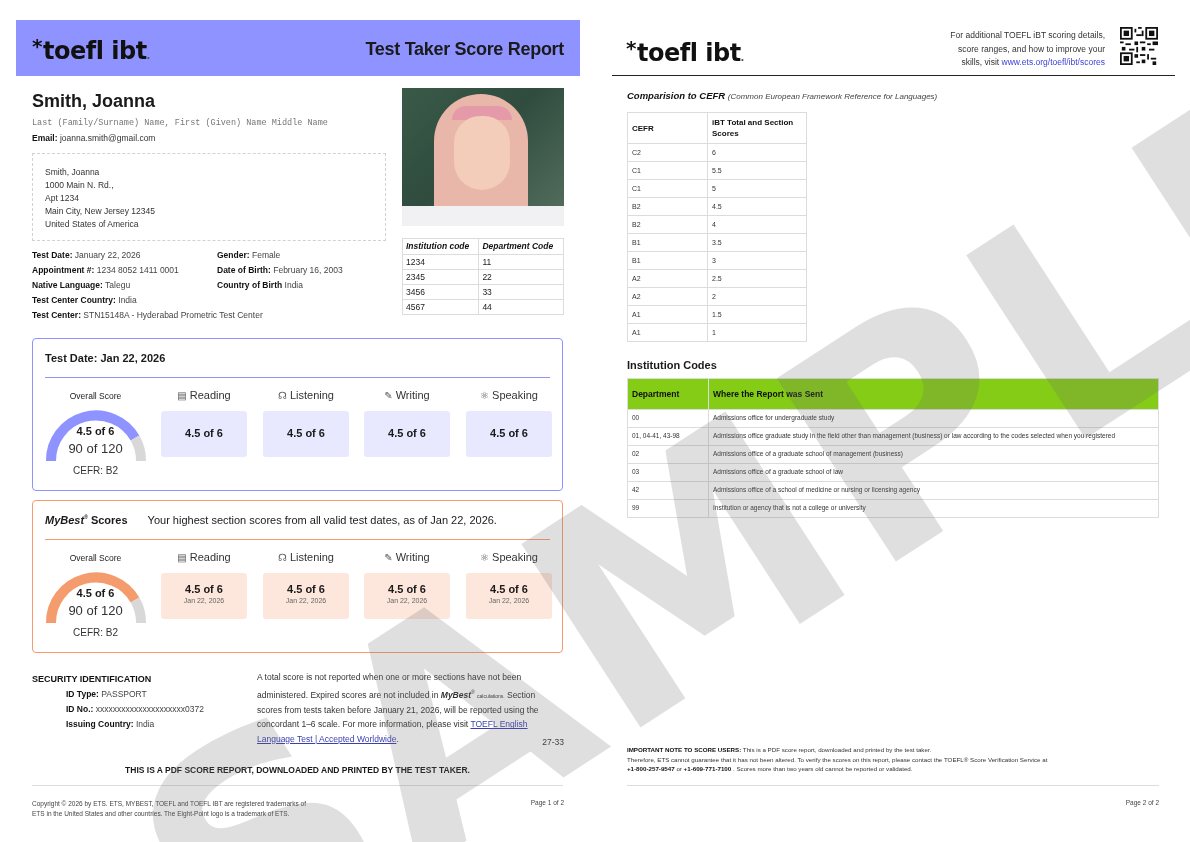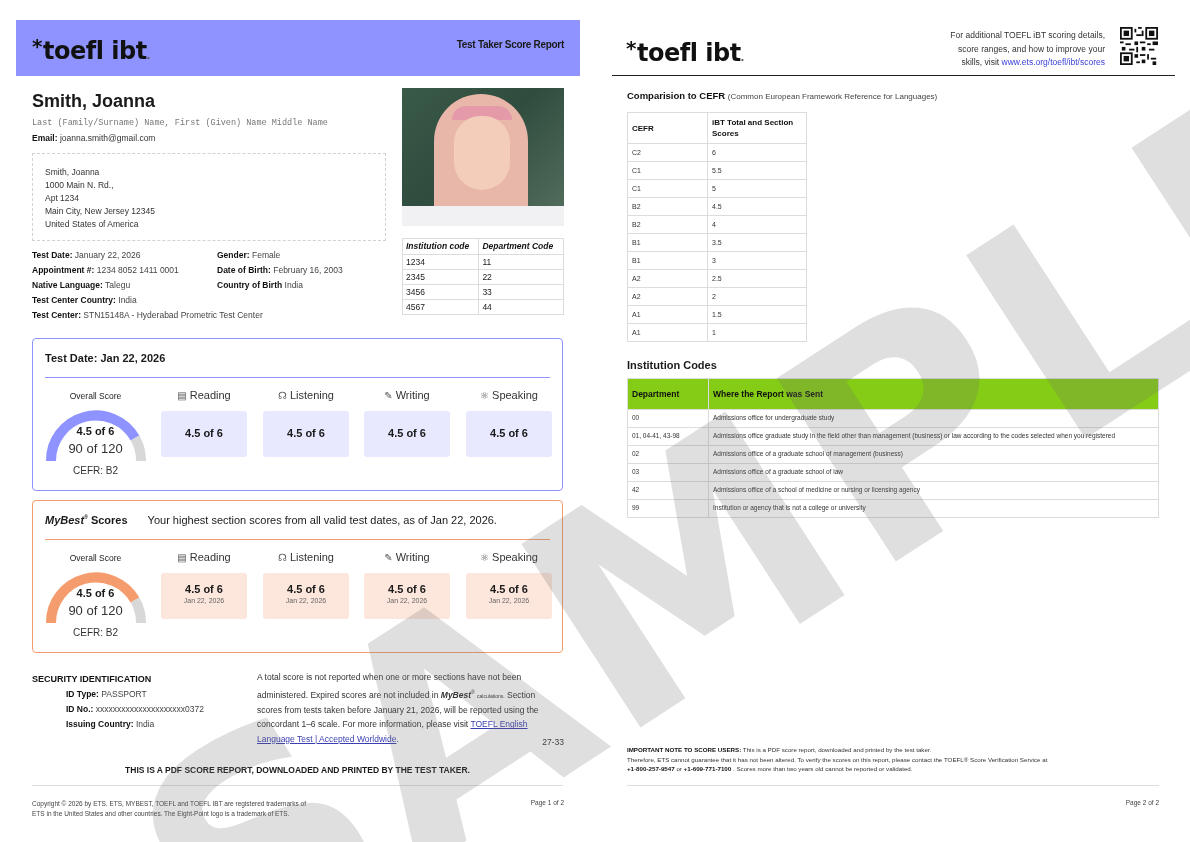--- a/index.html
+++ b/index.html
@@ -7,21 +7,21 @@
   .page { position: absolute; top: 4px; height: 842px; background: #fff; }
   .page1 { left: 0; width: 596px; }
   .page2 { left: 596px; width: 594px; }
 
   
   .hdr1 { position: absolute; left: 16px; top: 16px; width: 564px; height: 56px; background: #8f93ff; }
   .logo { position: absolute; font-family: "DejaVu Sans", sans-serif; font-weight: bold; font-size: 24px; letter-spacing: -0.5px; color: #111; }
   .logo .star { font-size: 20px; vertical-align: 6px; margin-right: 1px; }
   .logo .dot { font-size: 10px; color: #555; }
   .hdr1 .logo { left: 16px; top: 14px; }
-  .hdr1 .title { position: absolute; right: 16px; top: 19px; font-size: 10px; font-weight: bold; letter-spacing: -0.3px; }
+  .hdr1 .title { position: absolute; right: 16px; top: 19px; font-size: 18px; font-weight: bold; letter-spacing: -0.3px; }
 
   .name { position: absolute; left: 32px; top: 87px; font-size: 18px; font-weight: bold; }
   .name-hint { position: absolute; left: 32px; top: 114px; font-size: 8.5px; color: #777; font-family: Liberation Mono, monospace; }
   .email { position: absolute; left: 32px; top: 129px; font-size: 8.5px; color: #333; }
   .email b { color: #111; }
   .addr { position: absolute; left: 32px; top: 149px; width: 354px; height: 88px; border: 1px dashed #d2d2d2; padding: 12px 12px; font-size: 8.5px; line-height: 13px; color: #333; }
 
   .photo { position: absolute; left: 402px; top: 84px; width: 162px; height: 138px; background: linear-gradient(135deg,#3a5a48 0%,#2f4c3e 45%,#56705f 100%); overflow: hidden; }
   .photo .scarf { position: absolute; left: 32px; top: 6px; width: 94px; height: 150px; border-radius: 48px 48px 20px 20px; background: #e8b7aa; }
   .photo .face { position: absolute; left: 52px; top: 28px; width: 56px; height: 74px; border-radius: 28px 28px 30px 30px; background: #f3cdb9; }
@@ -71,21 +71,21 @@
   .hr1 { position: absolute; left: 32px; width: 531px; top: 781px; height: 1px; background: #ddd; }
   .copy { position: absolute; left: 32px; top: 795px; font-size: 6.5px; line-height: 10px; color: #444; }
   .pg { position: absolute; font-size: 6.5px; color: #444; }
 
   
   .p2logo { left: 30px; top: 32px; }
   .p2info { position: absolute; right: 85px; top: 25px; text-align: right; font-size: 8.5px; line-height: 13.5px; color: #333; }
   .p2info a { color: #3a3fd8; text-decoration: none; }
   .qr { position: absolute; left: 524px; top: 23px; width: 38px; height: 38px; }
   .hr2 { position: absolute; left: 16px; width: 563px; top: 71px; height: 1px; background: #222; }
-  .cefr-title { position: absolute; left: 31px; top: 86px; font-size: 9.5px; font-weight: bold; }
+  .cefr-title { position: absolute; left: 31px; top: 86px; font-size: 9.5px; font-weight: bold; font-style: italic; }
   .cefr-title span { font-weight: normal; font-size: 8px; color: #444; }
   .cefr-tbl { position: absolute; left: 31px; top: 108px; width: 180px; font-size: 7px; color: #333; padding-left: 33px; }
   .cefr-tbl th, .cefr-tbl td { border: 1px solid #dcdcdc; padding: 0 4px; height: 18px; text-align: left; }
   .cefr-tbl th { font-size: 8px; color: #111; height: 31px; line-height: 11px; }
   .ic-title { position: absolute; left: 31px; top: 355px; font-size: 11px; font-weight: bold; }
   .ic-tbl { position: absolute; left: 31px; top: 374px; width: 532px; font-size: 6.5px; color: #333; }
   .ic-tbl th, .ic-tbl td { border: 1px solid #dcdcdc; padding: 3px 4px; text-align: left; vertical-align: top; }
   .ic-tbl th { font-size: 8.5px; color: #111; background: #84cc16; padding: 10px 4px; }
   .ic-tbl td { height: 18px; line-height: 9px; }
   .imp { position: absolute; left: 31px; top: 741px; width: 535px; font-size: 6.2px; line-height: 9.5px; color: #333; }

